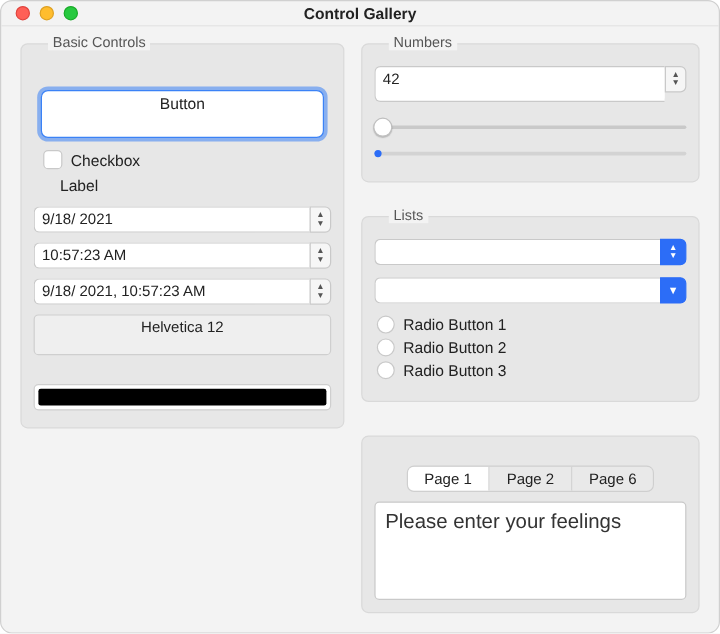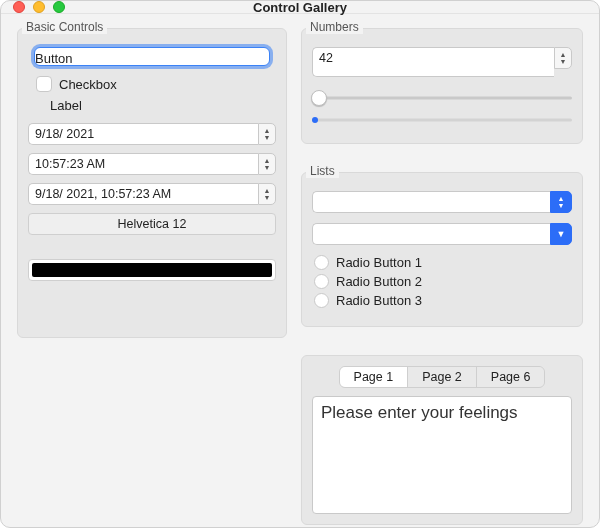--- a/index.html
+++ b/index.html
@@ -60,37 +60,39 @@
 
   .group {
     position: relative;
     border: 1px solid var(--panel-border);
     background: var(--panel);
     border-radius: 6px;
     padding: 18px 10px 14px 10px;
   }
   .group-label {
     position: absolute;
-    top: -9px; left: 4px;
+    top: -9px; left: 22px;
     font-size: 12px;
     color: #555;
     background: var(--bg);
     padding: 0 4px;
   }
 
   .btn {
     display: block;
     width: 100%;
-    height: 19px;
+    height: 40px;
     background: var(--ctrl-bg);
     border: 1px solid var(--ctrl-border);
     border-radius: 6px;
     font-size: 13px;
+    text-align: center;
     line-height: 22px;
     cursor: default;
+    margin-top: 20px;
   }
   .btn.focused {
     box-shadow: 0 0 0 3px rgba(59,130,246,0.55);
     border-color: var(--focus);
   }
 
   .check-row {
     display: flex; align-items: flex-end; gap: 7px;
     margin: 10px 2px 6px 2px;
   }
@@ -123,21 +125,21 @@
     background: #f6f6f6;
     border: 1px solid var(--ctrl-border);
     border-radius: 0 5px 5px 0;
     display: flex; flex-direction: column;
     align-items: center; justify-content: center;
     font-size: 7px; line-height: 7px; color:#555;
   }
   .stepper-btns span { display:block; }
 
   .font-btn {
-    display:block; width:100%; height:22px;
+    display:block; width:100%; height:34px;
     background: var(--grey-btn);
     border:1px solid #cfcfcf; border-radius:4px;
     text-align:center; font-size:12.5px; line-height:20px;
     margin-bottom: 24px;
   }
   .color-btn {
     display:block; width:100%; height:22px;
     background:#fff; border:1px solid #cfcfcf; border-radius:4px;
     padding:3px;
   }
@@ -207,23 +209,23 @@
   }
   .radio {
     width:15px; height:15px; border-radius:50%;
     background:#fff; border:1px solid var(--ctrl-border);
   }
 
   .tabs-box {
     border:1px solid var(--panel-border);
     background:var(--panel);
     border-radius:6px;
-    padding: 10px 10px 10px 10px;
+    padding: 24px 10px 10px 10px;
     display:flex; flex-direction:column;
-    height: 170px;
+    height: 148px;
   }
   .tabs {
     align-self:center;
     display:flex;
     border-radius:6px;
     overflow:hidden;
     margin-bottom:8px;
     background:#e1e1e1;
     border:1px solid #cfcfcf;
   }

